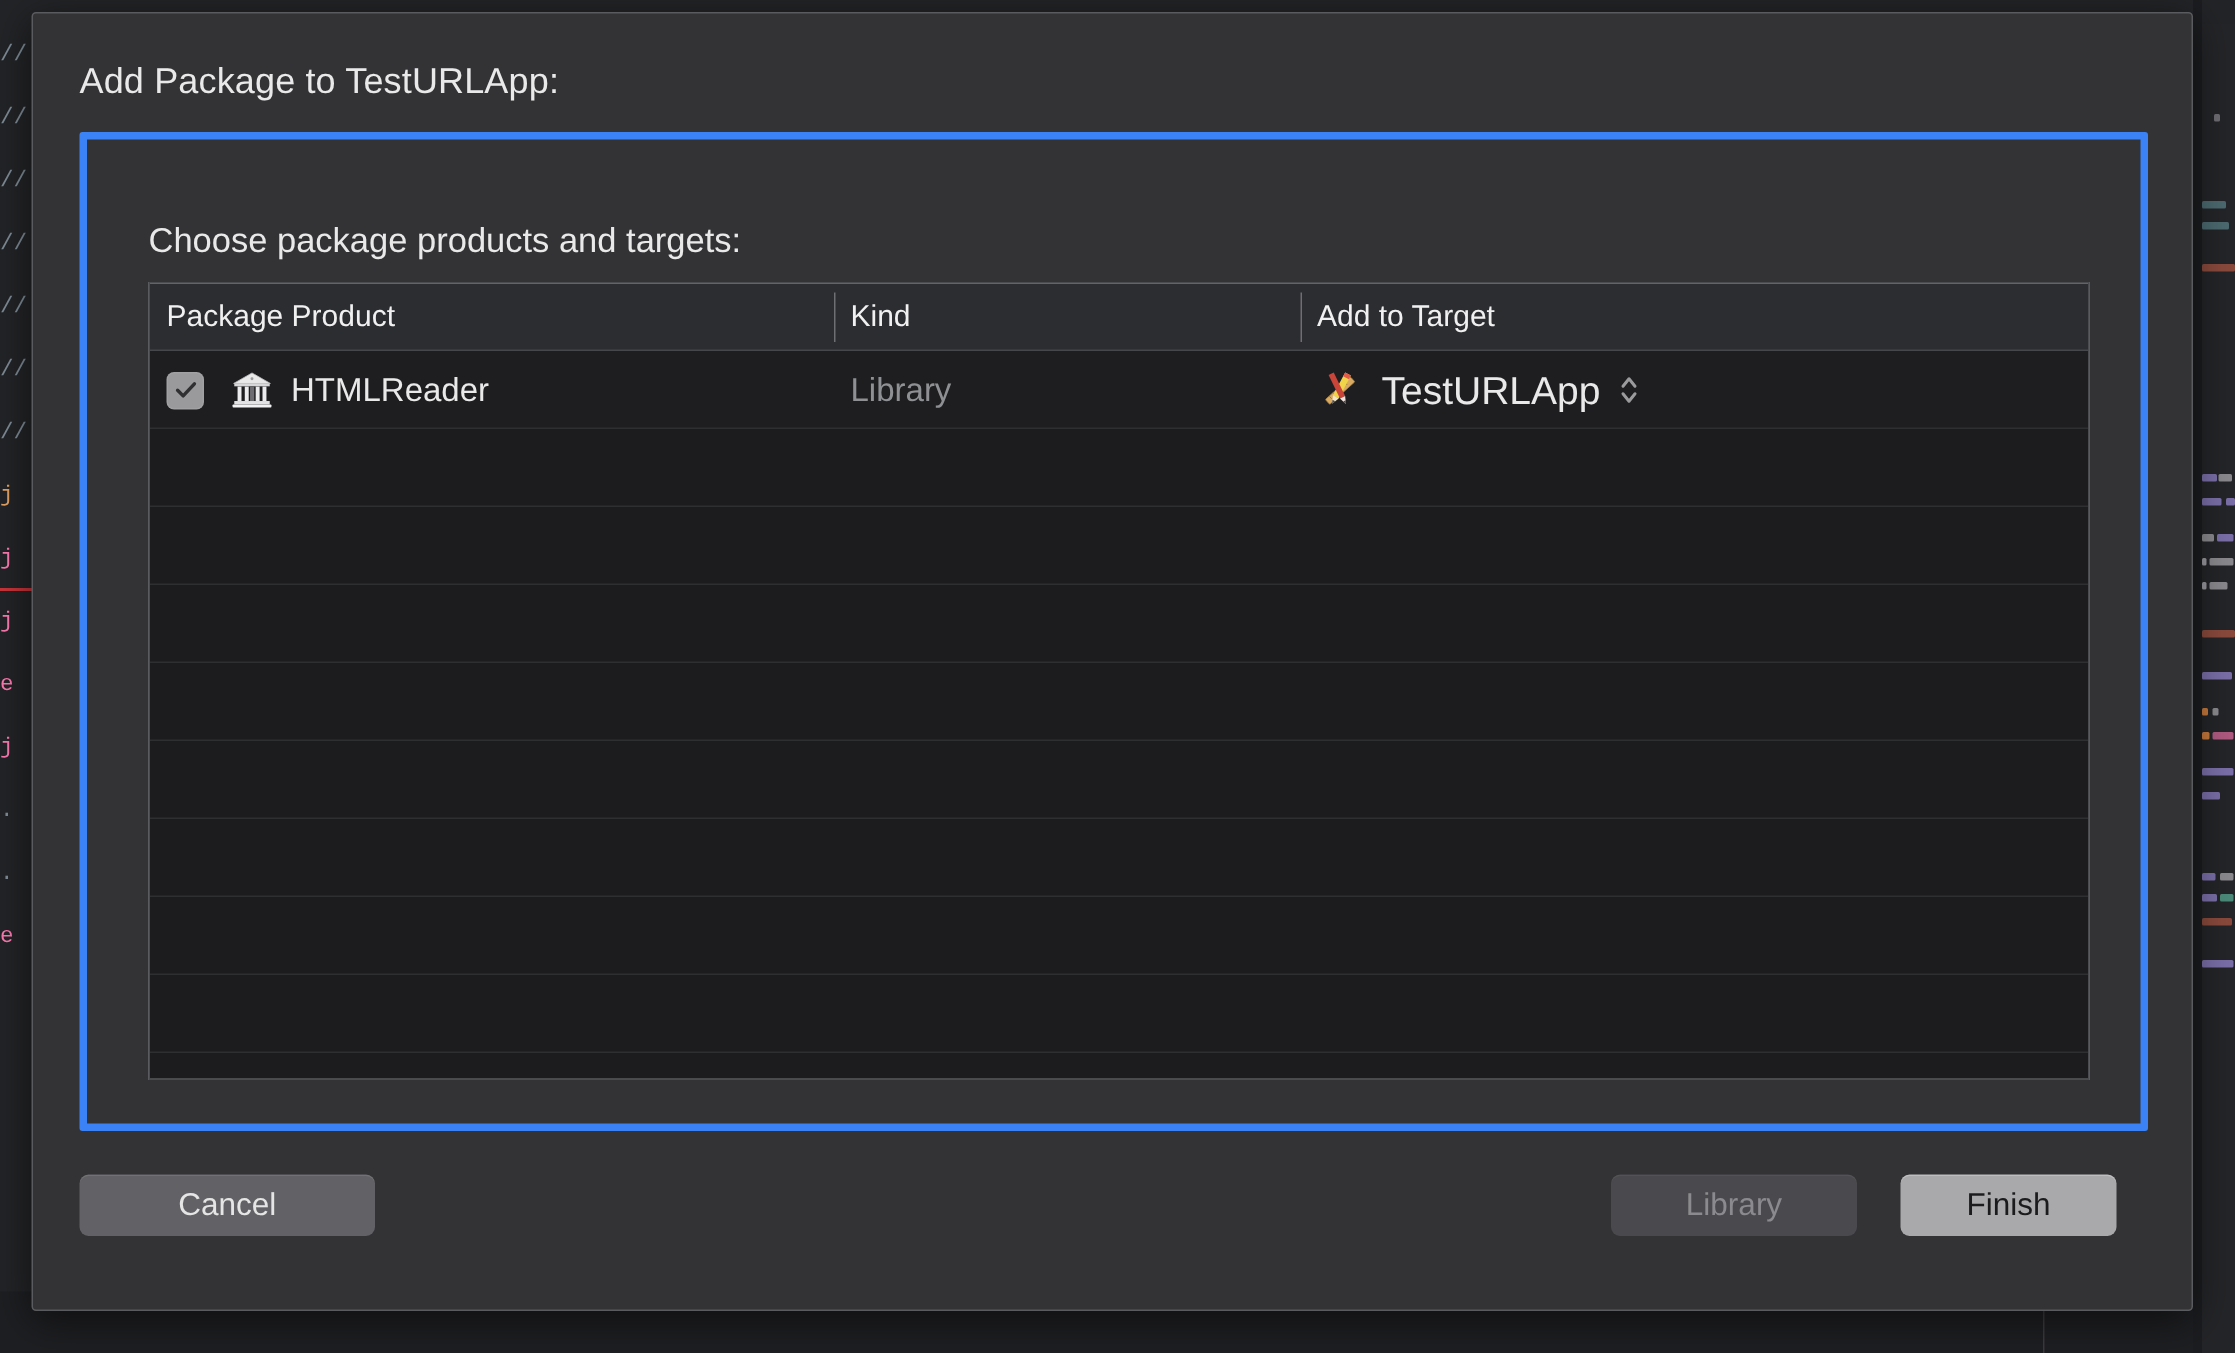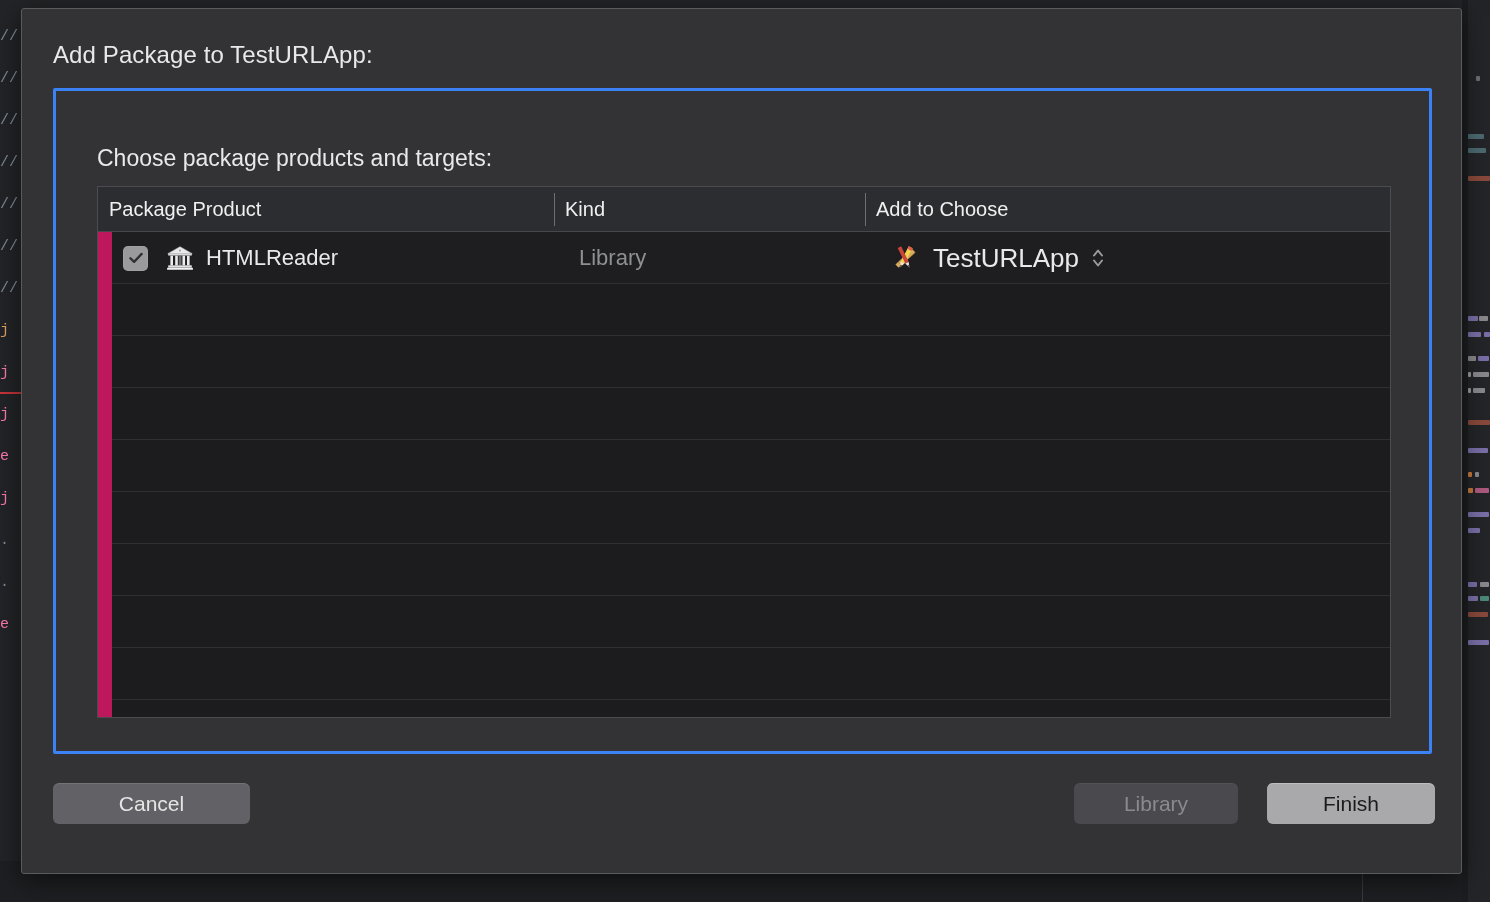--- a/index.html
+++ b/index.html
@@ -38,43 +38,43 @@
     box-shadow:0 6px 28px rgba(0,0,0,0.55);
     padding-left:48px;
   }
   #dialog-title {
     position:absolute; left:31px; top:32px;
     font-size:24px; color:#e9e9ea; letter-spacing:.1px;
   }
 
   #inner-panel {
     position:absolute; left:31px; top:79px; width:1379px; height:666px;
-    border:3px solid #3b82f6; border-radius:2px; background:#333336;text-align:center;
+    border:5px solid #3b82f6; border-radius:2px; background:#333336;text-align:center;
   }
   #panel-subtitle {
     position:absolute; left:41px; top:54px;
     font-size:23px; color:#e9e9ea;
   }
 
   
   #table {
     position:absolute; left:41px; top:95px; width:1294px; height:532px;
-    border:1px solid #4b4c50; background:#be185d; overflow:hidden;
+    border:1px solid #4b4c50; background:#a3a3a3; overflow:hidden;
   }
   #table-header {
     position:relative; height:45px; background:#2c2d30;
     border-bottom:1px solid #46474b;
   }
   .th {
     position:absolute; top:0; height:45px; display:flex; align-items:center;
     font-size:20px; color:#f0f0f1; padding-left:11px;
   }
   .th-sep { position:absolute; top:6px; width:1px; height:33px; background:#6e6f73; }
 
-  .trow { position:relative; height:52px; border-bottom:1px solid #2e2f31; background:#1c1c1e;margin-left:14px; }
+  .trow { position:relative; height:52px; border-bottom:1px solid #2e2f31; background:#1c1c1e; }
   .trow.filled { background:#1e1e20; }
 
   .cell { position:absolute; top:0; height:52px; display:flex; align-items:center; }
 
   .cb {
     width:25px; height:25px; border-radius:5px; background:#9a9a9c;
     display:flex; align-items:center; justify-content:center;
     box-shadow:inset 0 0 0 1px rgba(255,255,255,.08);
   }
   .cb svg { display:block; }
@@ -89,21 +89,21 @@
   
   .btn {
     position:absolute; height:41px; border-radius:6px;
     display:flex; align-items:center; justify-content:center;
     font-size:21px; border:none; cursor:default;
   }
   #btn-cancel { left:31px; top:774px; width:197px; background:#626266; color:#e5e5e5;
                 box-shadow:inset 0 1px 0 rgba(255,255,255,.10); }
   #btn-previous { left:1052px; top:774px; width:164px; background:#4a4a4e; color:#8b8b8f;
                 box-shadow:inset 0 1px 0 rgba(255,255,255,.05); }
-  #btn-finish { left:1245px; top:774px; width:168px; background:#a9a9ab; color:#1b1b1d;
+  #btn-finish { left:1245px; top:774px; width:144px; background:#a9a9ab; color:#1b1b1d;
                 box-shadow:inset 0 1px 0 rgba(255,255,255,.25); }
 </style>
 </head>
 <body>
 
 <div id="backdrop">
   <div class="bg-topbar"></div>
 
   <div class="bg-gutter-code" id="gutter"><span class="c-comment">//</span><span class="c-comment">//</span><span class="c-comment">//</span><span class="c-comment">//</span><span class="c-comment">//</span><span class="c-comment">//</span><span class="c-comment">//</span><span class="c-orange">j</span><span class="c-red-ul">j</span><span class="c-pink">j</span><span class="c-pink">e</span><span class="c-pink">j</span><span class="c-comment">.</span><span class="c-comment">.</span><span class="c-pink">e</span></div>
 
@@ -149,21 +149,21 @@
 
     <div id="panel-subtitle">Choose package products and targets:</div>
 
     <div id="table">
 
       <div id="table-header">
         <div class="th" style="left:0px;width:456px;">Package Product</div>
         <div class="th-sep" style="left:456px;"></div>
         <div class="th" style="left:456px;width:311px;">Kind</div>
         <div class="th-sep" style="left:767px;"></div>
-        <div class="th" style="left:767px;width:527px;">Add to Choose</div>
+        <div class="th" style="left:767px;width:527px;">Add to Target</div>
       </div>
 
       <div class="trow filled">
 
         <div class="cell" style="left:11px;">
           <span class="cb">
             <svg width="18" height="18" viewBox="0 0 18 18" aria-hidden="true">
               <path d="M3.4 9.2 L7.1 12.9 L14.6 4.9" fill="none" stroke="#303032" stroke-width="2.3" stroke-linecap="round" stroke-linejoin="round"></path>
             </svg>
           </span>

